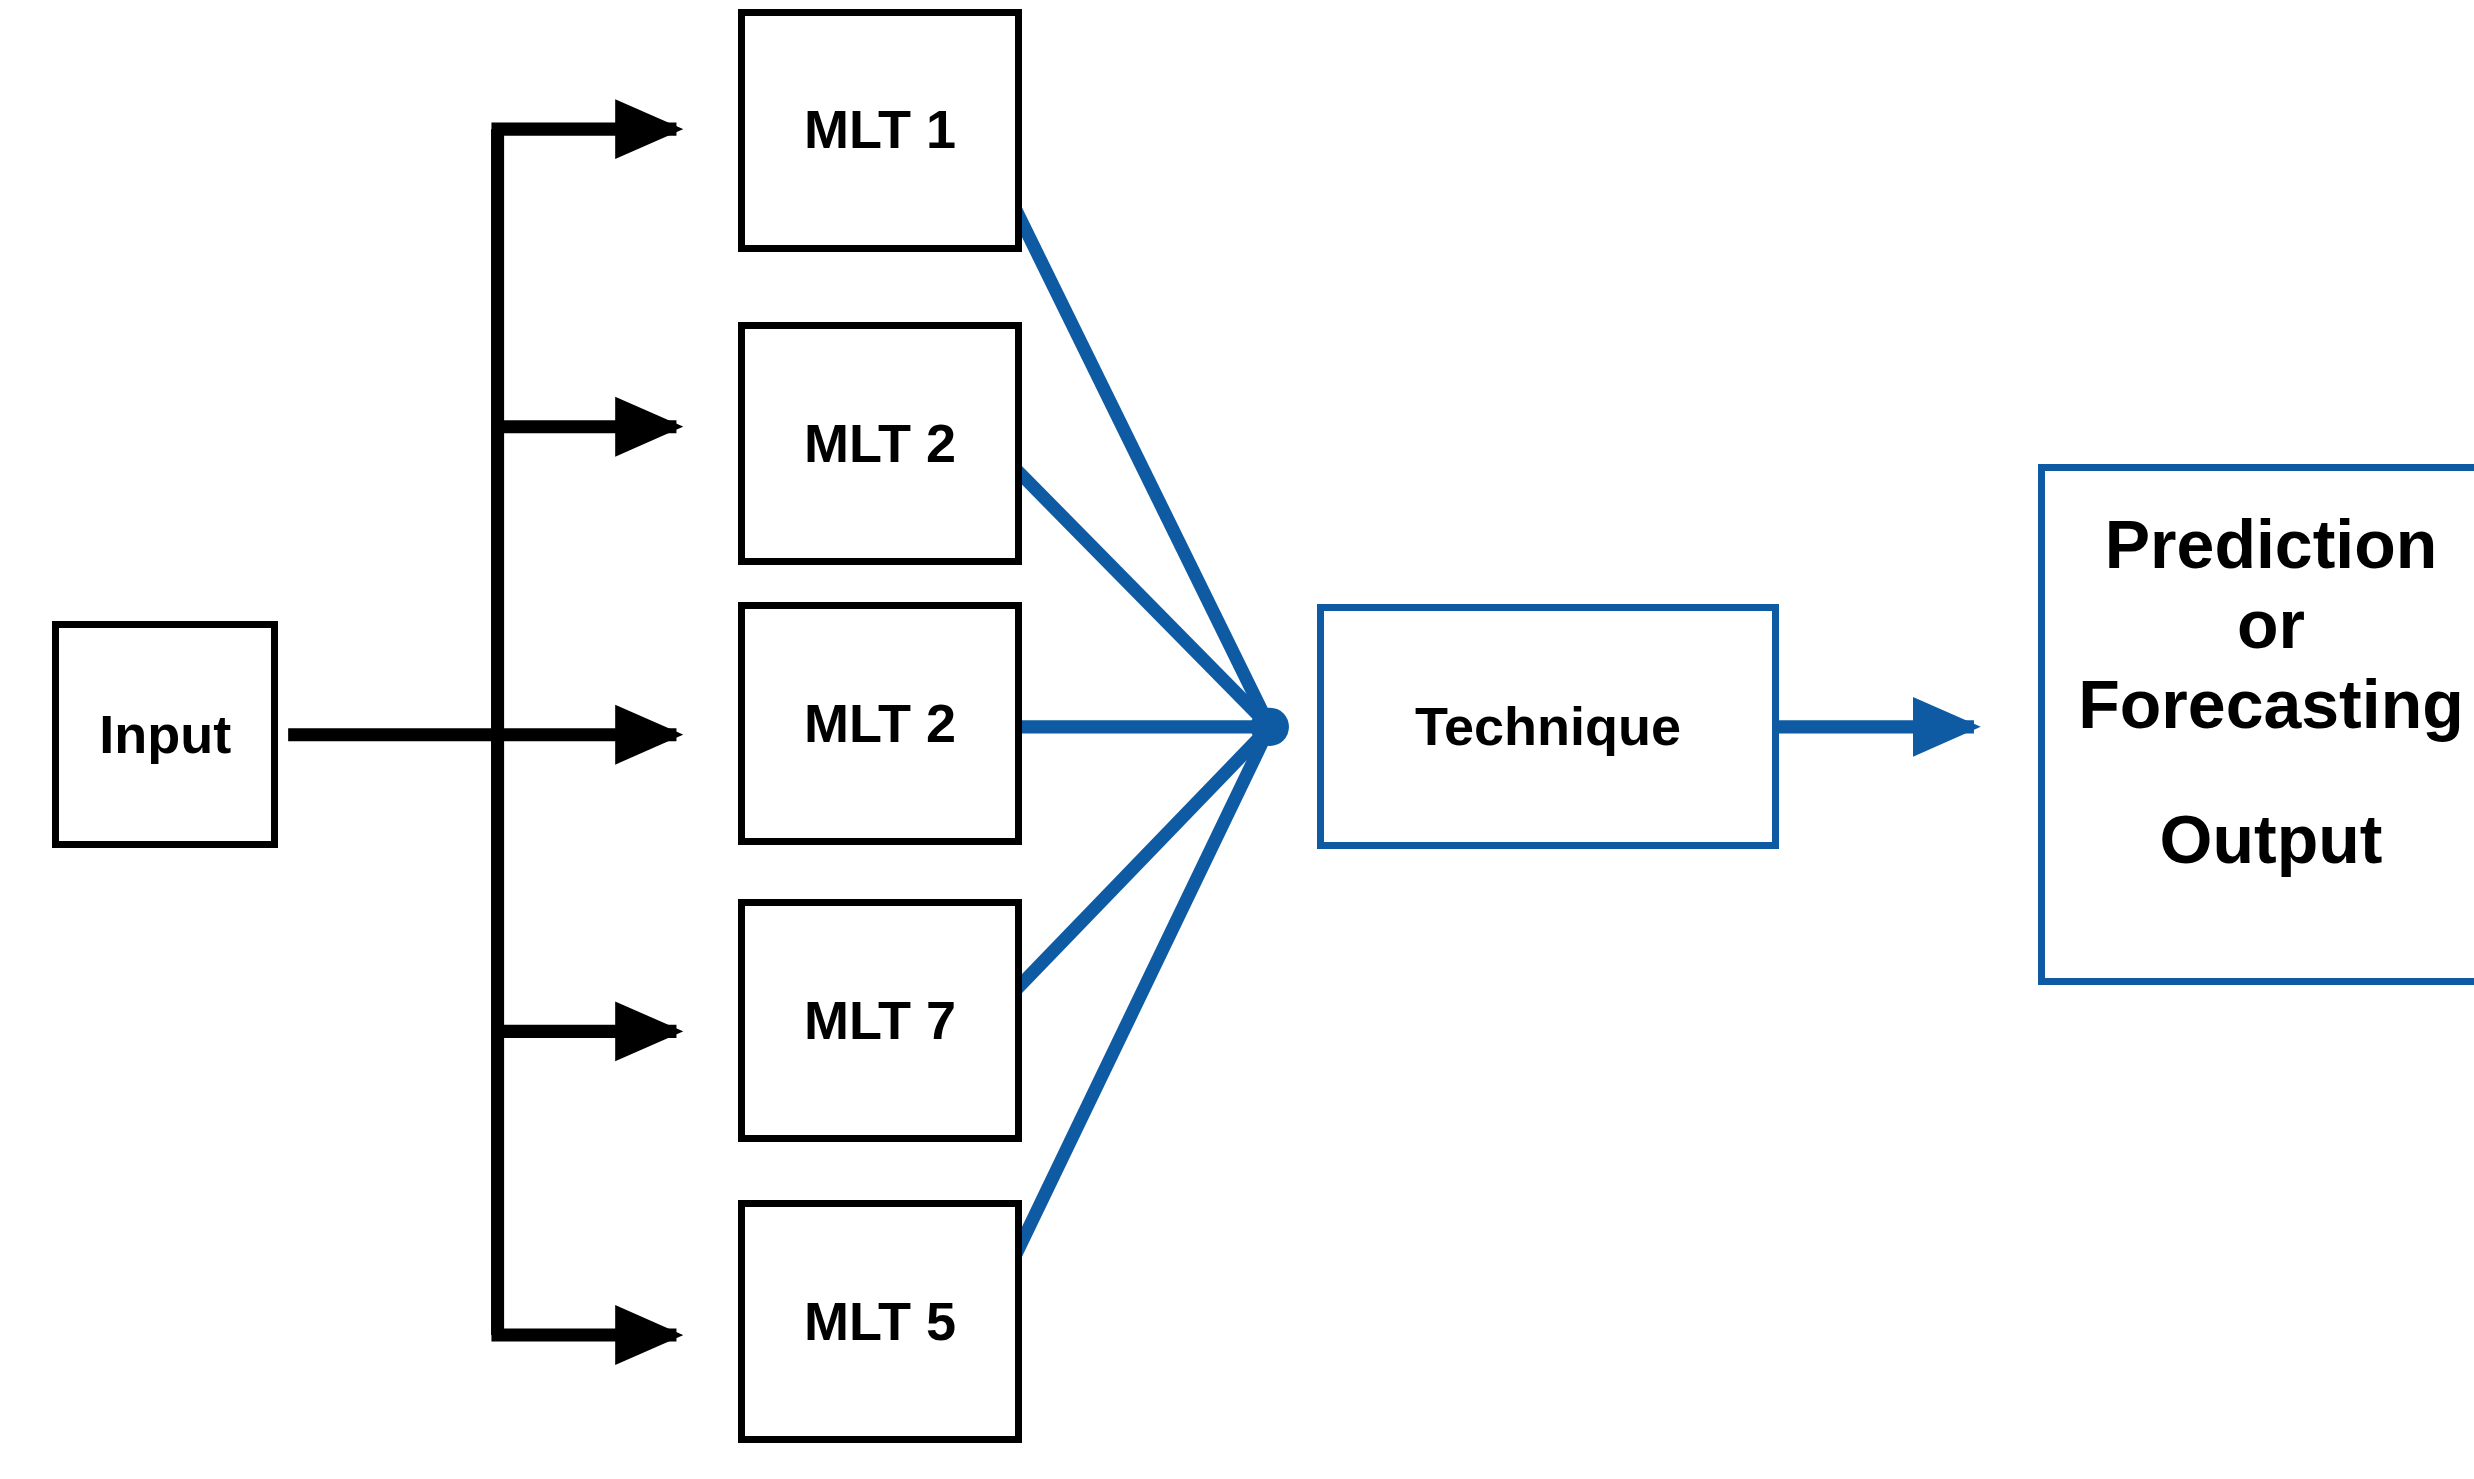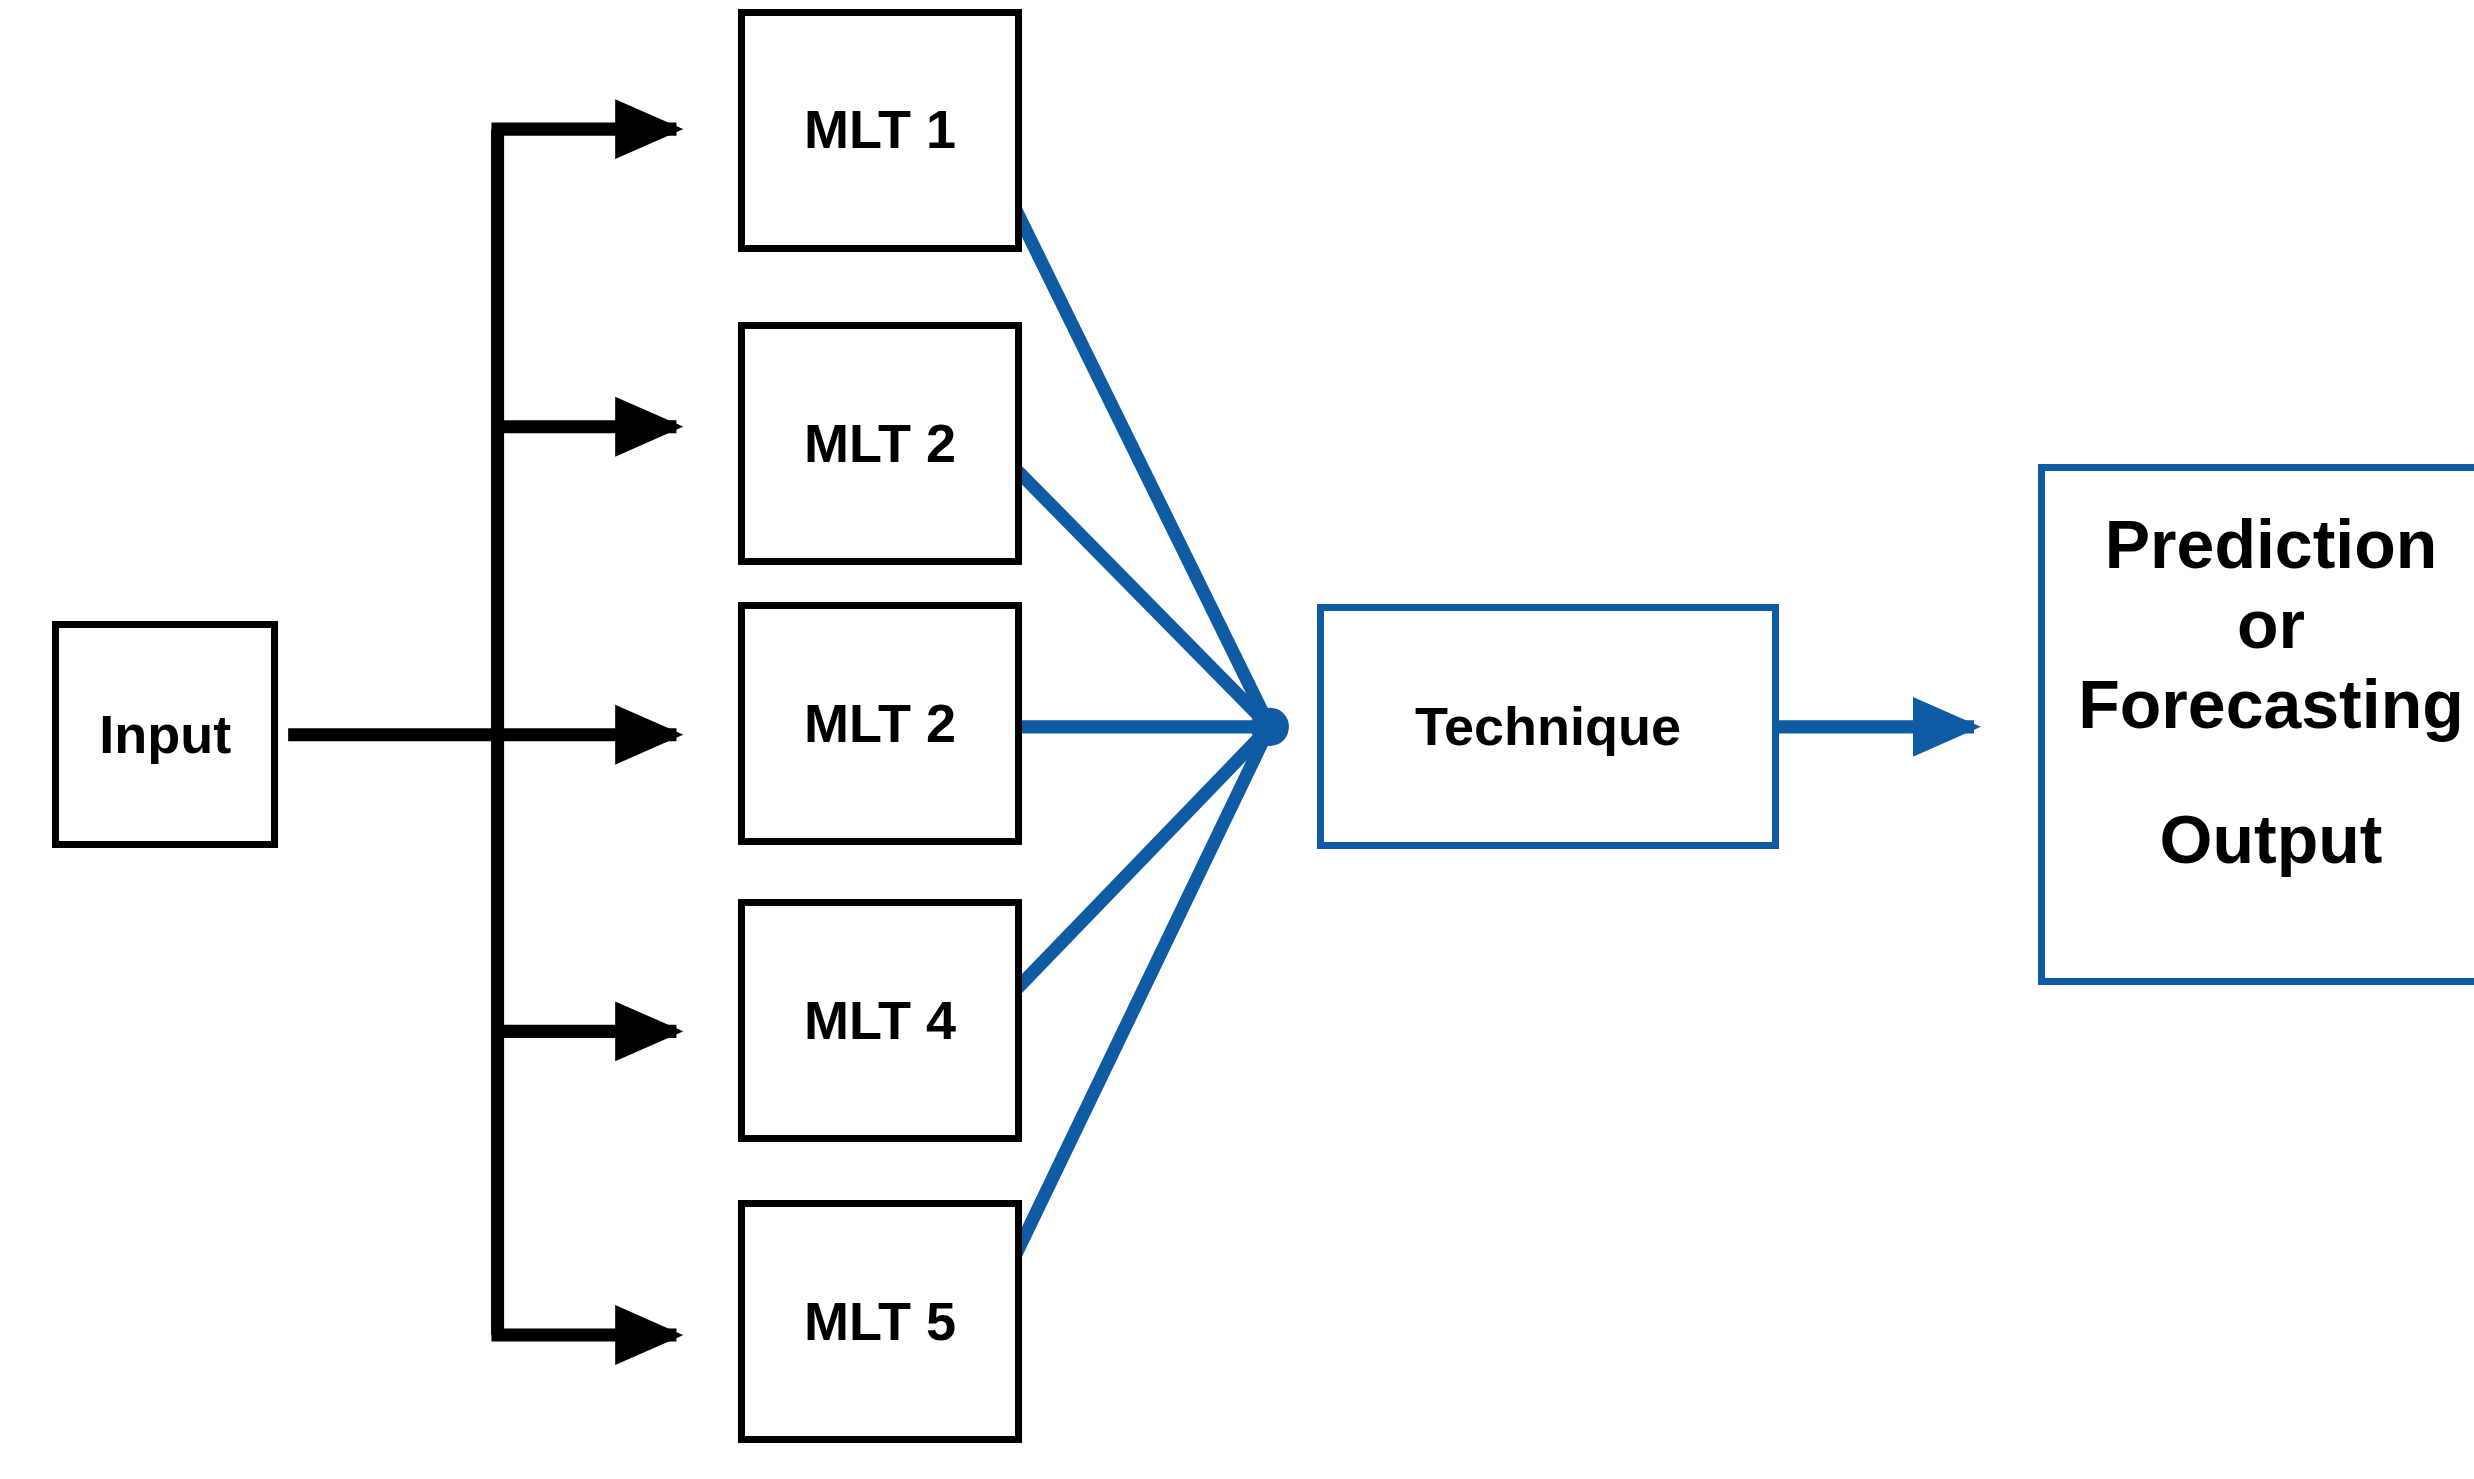--- a/index.html
+++ b/index.html
@@ -161,21 +161,21 @@
 
   <div class="node-box node-black node-mlt" id="node-mlt-2">
     <span class="label-line">MLT 2</span>
   </div>
 
   <div class="node-box node-black node-mlt" id="node-mlt-3">
     <span class="label-line">MLT 2</span>
   </div>
 
   <div class="node-box node-black node-mlt" id="node-mlt-4">
-    <span class="label-line">MLT 4</span>
+    <span class="label-line">MLT 7</span>
   </div>
 
   <div class="node-box node-black node-mlt" id="node-mlt-5">
     <span class="label-line">MLT 5</span>
   </div>
 
   <div class="node-box node-blue" id="node-ensemble">
     <div>
       <span class="label-line">Technique</span>
     </div>

